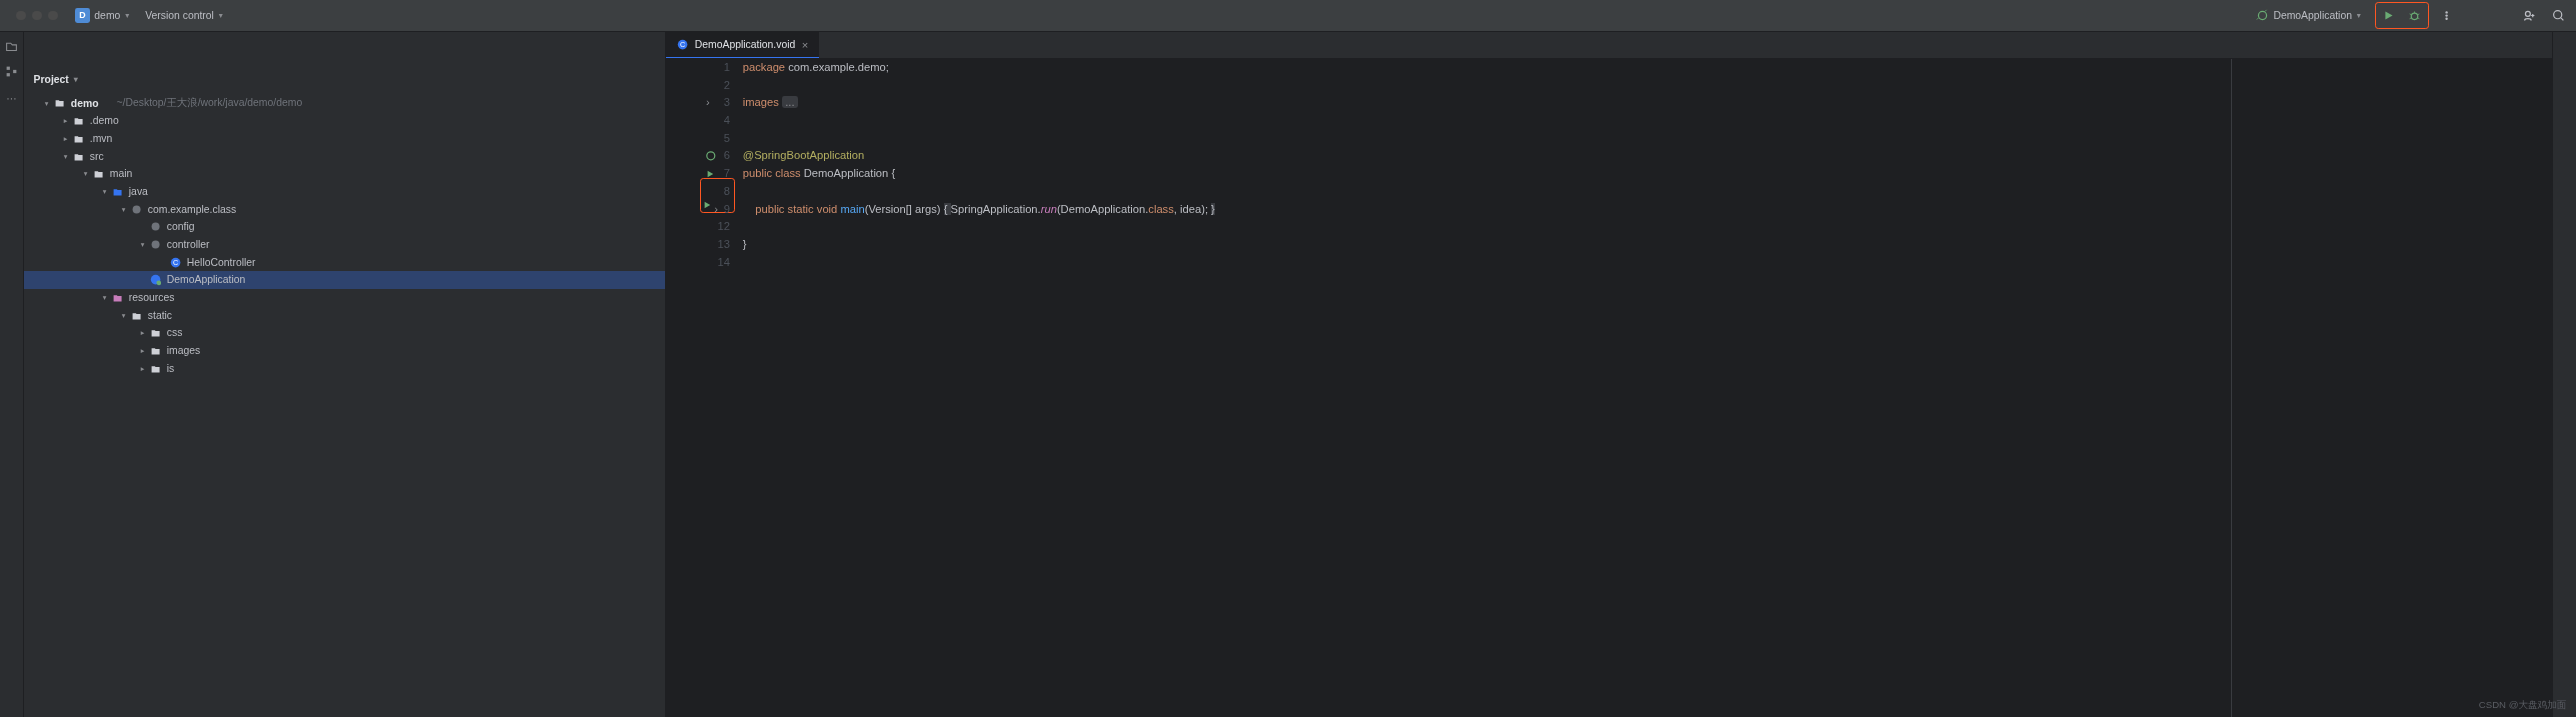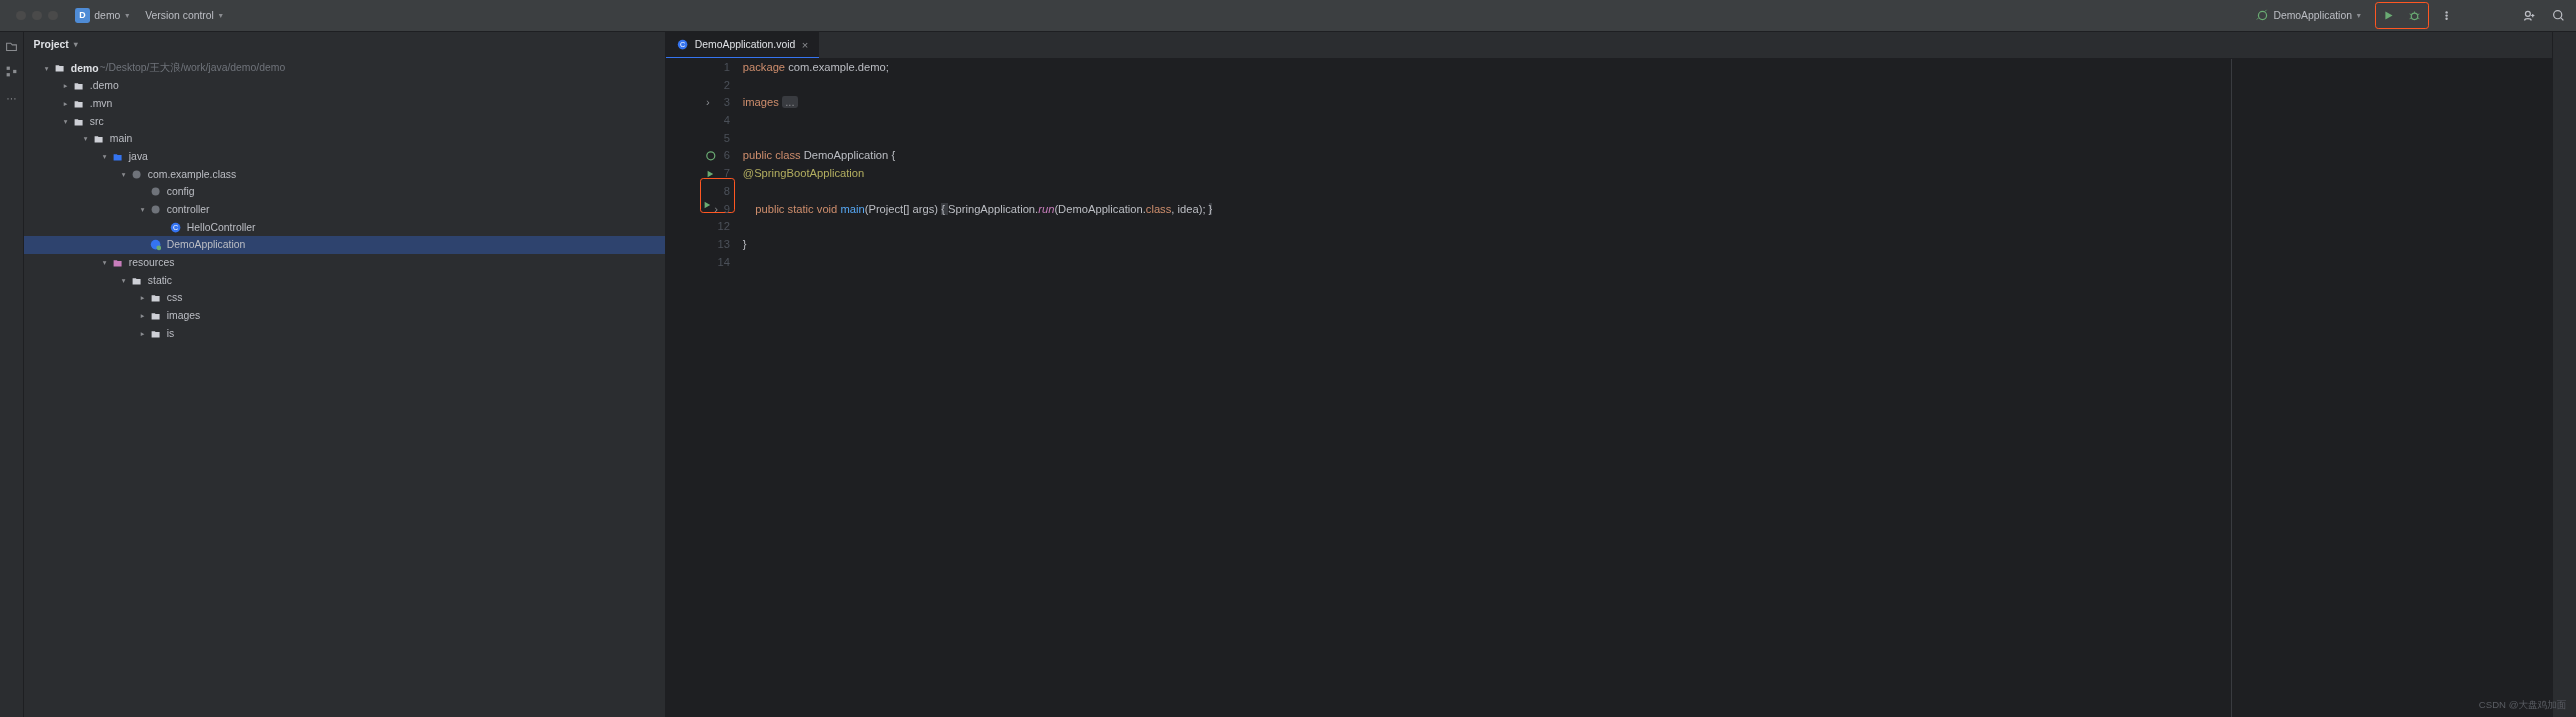--- a/index.html
+++ b/index.html
@@ -10,29 +10,29 @@
 .tb-item { display: flex; align-items: center; gap: 4.8px; padding: 3.2px 8px; color: #bcbec4; cursor: pointer; border-radius: 3.2px; }
 .proj-badge { width: 14.4px; height: 14.4px; background: #4f8cd6; border-radius: 2.4px; display: flex; align-items: center; justify-content: center; font-size: 8.8px; font-weight: bold; color: #fff; }
 .top-right { margin-left: auto; display: flex; align-items: center; gap: 6.4px; }
 .chev { font-size: 8px; color: #8a8c90; }
 .icon-btn { width: 22.5px; height: 22.5px; display: flex; align-items: center; justify-content: center; cursor: pointer; border-radius: 3.2px; color: #bcbec4; }
 .highlight-box { border: 1.6px solid #ff5722; border-radius: 3.2px; padding: 1.6px; }
 .main { display: flex; height: calc(100% - 32px); }
 .left-rail { width: 24px; background: #2b2d30; border-right: 0.8px solid #1e1f22; display: flex; flex-direction: column; align-items: center; padding-top: 6.4px; gap: 9.6px; }
 .rail-icon { width: 16px; height: 16px; display: flex; align-items: center; justify-content: center; cursor: pointer; color: #8a8c90; }
 .sidebar { width: 642px; background: #2b2d30; border-right: 0.8px solid #1e1f22; display: flex; flex-direction: column; }
-.sidebar-header { height: 24px; display: flex; align-items: center; padding: 0 9.6px; font-weight: 600; color: #dfe1e5; }
+.sidebar-header { height: 24px; display: flex; align-items: center; padding: 0 9.6px; font-weight: 600; color: #dfe1e5; margin-top: 35px; }
 .tree { padding: 3.2px 0; overflow: auto; }
 .tree-row { display: flex; align-items: center; height: 17.7px; padding: 0 6.4px; cursor: pointer; white-space: nowrap; }
 .tree-row.selected { background: #2e436e; }
 .tree-arrow { width: 13px; display: flex; align-items: center; justify-content: center; font-size: 7.2px; color: #8a8c90; }
 .tree-icn { width: 13px; height: 13px; margin-right: 4.8px; display: flex; align-items: center; justify-content: center; }
 .tree-label { color: #bcbec4; }
 .tree-label.bold { font-weight: 600; color: #dfe1e5; }
-.tree-hint { color: #6f737a; margin-left: 1px; }
+.tree-hint { color: #6f737a; margin-left: 18px; }
 .pad-0 { padding-left: 16px; } .pad-1 { padding-left: 35px; } .pad-2 { padding-left: 55px; }
 .pad-3 { padding-left: 74px; } .pad-4 { padding-left: 93px; } .pad-5 { padding-left: 112px; }
 .pad-6 { padding-left: 132px; }
 .editor-area { flex: 1; display: flex; flex-direction: column; background: #1e1f22; }
 .tabs { height: 27px; display: flex; align-items: stretch; background: #2b2d30; border-bottom: 0.8px solid #1e1f22; }
 .tab { display: flex; align-items: center; gap: 6.4px; padding: 0 11.2px; background: #1e1f22; border-bottom: 1.6px solid #3574f0; color: #dfe1e5; cursor: pointer; }
 .tab-close { color: #8a8c90; cursor: pointer; font-size: 11.2px; }
 .code-area { flex: 1; display: flex; font-family: "JetBrains Mono", Consolas, monospace; font-size: 11.2px; line-height: 17.7px; position: relative; }
 .gutter { width: 72px; background: #1e1f22; text-align: right; color: #4b5059; padding-right: 8px; user-select: none; position: relative; }
 .gutter-line { height: 17.7px; display: flex; align-items: center; justify-content: flex-end; gap: 4.8px; position: relative; }
@@ -357,24 +357,24 @@
         <div class="gutter-line">
             <span>14</span>
           </div>
       </div>
       <div class="code-body">
         <div class="code-line"><span class="kw">package</span><span class="str-pkg"> com.example.demo;</span></div>
         <div class="code-line"></div>
         <div class="code-line"><span class="kw">images</span> <span class="fold">...</span></div>
         <div class="code-line"></div>
         <div class="code-line"></div>
+        <div class="code-line"><span class="anno">@SpringBootApplication</span></div>
         <div class="code-line"><span class="kw">public class </span><span class="cls">DemoApplication</span><span> {</span></div>
-        <div class="code-line"><span class="anno">@SpringBootApplication</span></div>
-        <div class="code-line"></div>
-        <div class="code-line"><span>    </span><span class="kw">public static void </span><span class="mth">main</span><span>(Project[] args) </span><span style="background:#393b40">{ </span><span>SpringApplication.</span><span class="static-m">run</span><span>(DemoApplication.</span><span class="kw">class</span><span>, idea); </span><span style="background:#393b40">}</span></div>
+        <div class="code-line"></div>
+        <div class="code-line"><span>    </span><span class="kw">public static void </span><span class="mth">main</span><span>(Version[] args) </span><span style="background:#393b40">{ </span><span>SpringApplication.</span><span class="static-m">run</span><span>(DemoApplication.</span><span class="kw">class</span><span>, idea); </span><span style="background:#393b40">}</span></div>
         <div class="code-line"></div>
         <div class="code-line"><span>}</span></div>
         <div class="code-line"></div>
       </div>
       <div class="right-gutter"></div>
     </div>
   </div>
   <div class="far-right-rail"></div>
 </div>
 

